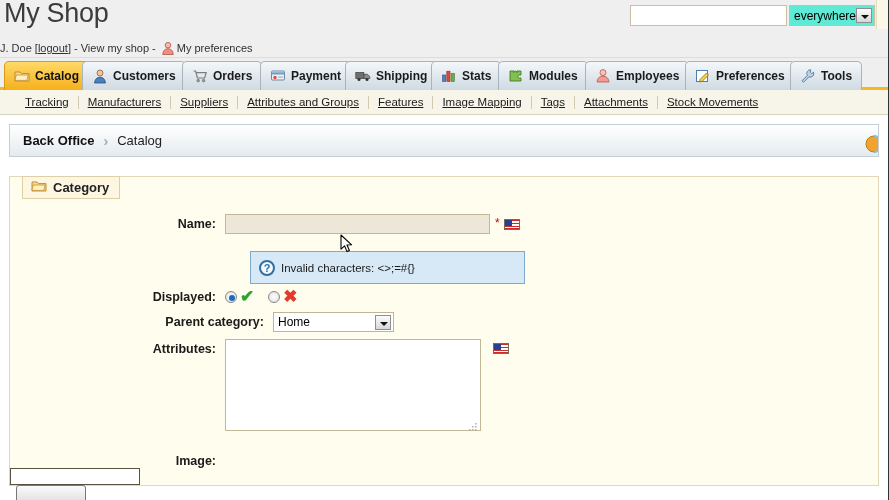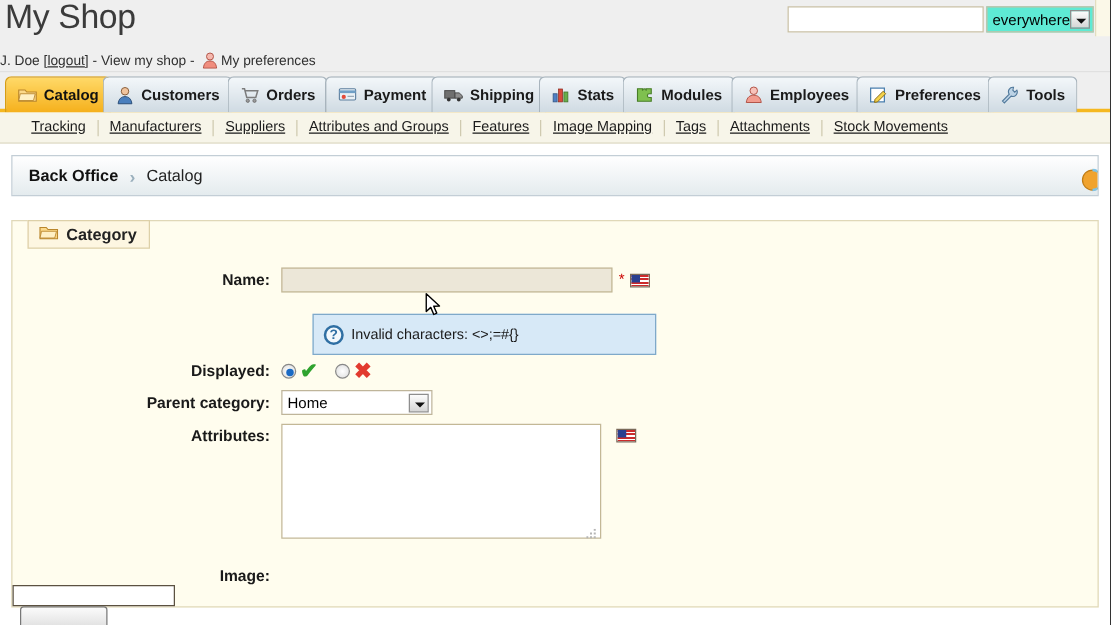--- a/index.html
+++ b/index.html
@@ -351,21 +351,21 @@
     color: #e23a2e;
     font-size: 17px;
     font-weight: bold;
     line-height: 12px;
     display: inline-block;
     vertical-align: middle;
   }
 
   
   #row-parent { left: 0; top: 135px; align-items: center; }
-  #row-parent .flabel { padding-top: 0; }
+  #row-parent .flabel { padding-top: 0; margin-left: 48px; }
   #parent-select {
     position: relative;
     width: 121px; height: 20px;
     background: #ffffff;
     border: 1px solid #bfb59a;
     font-size: 12px;
   }
   #parent-select .qa-label {
     position: absolute;
     left: 4px; top: 2px;

